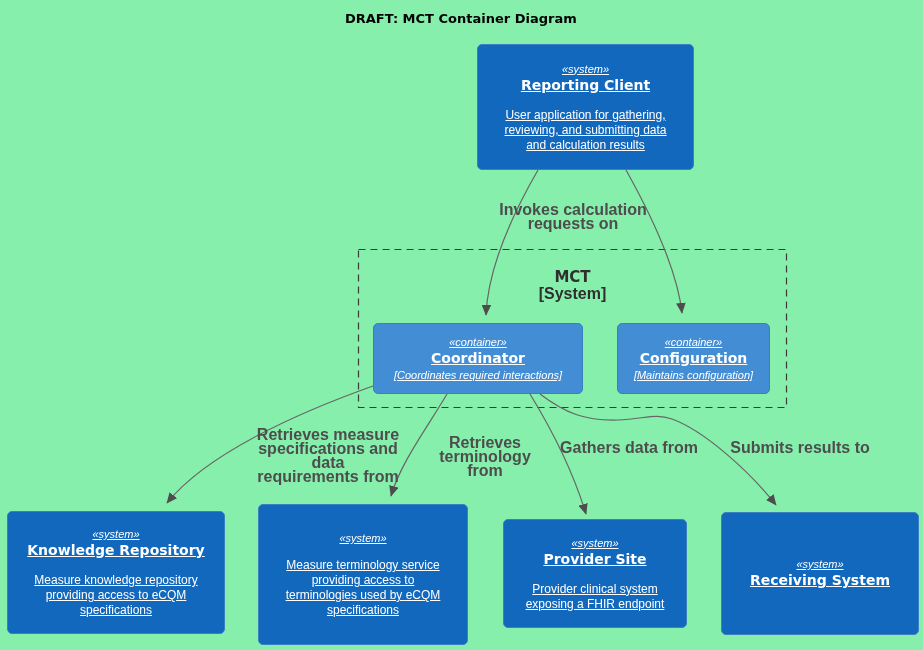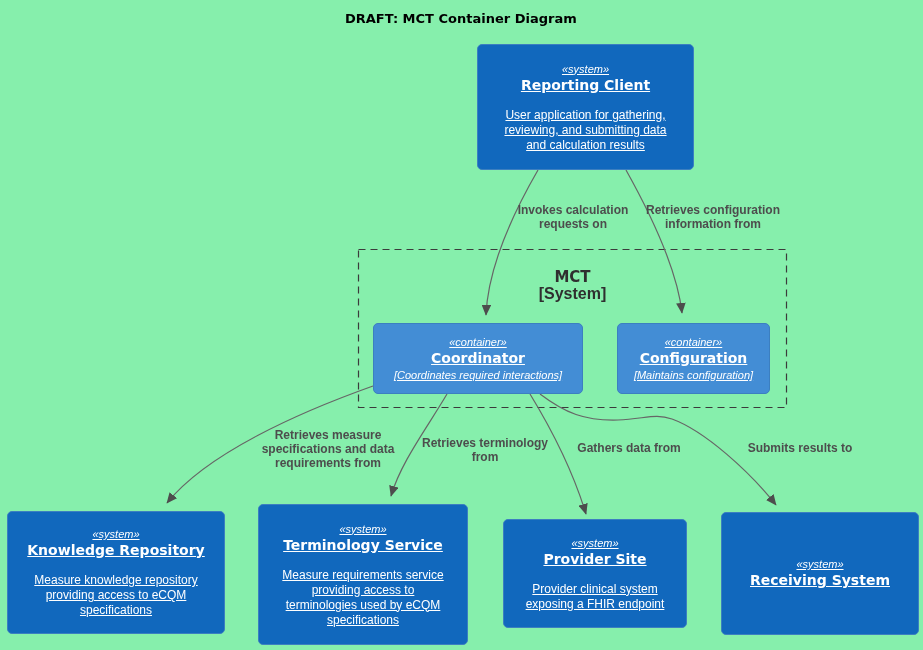--- a/index.html
+++ b/index.html
@@ -51,21 +51,21 @@
   .boundary-label .bname{
     font-family:"DejaVu Sans", sans-serif;
     font-size:15px;font-weight:bold;line-height:19px;
   }
   .boundary-label .btype{
     font-size:16px;font-weight:bold;line-height:14px;
   }
 
   .edge-label{
     position:absolute;z-index:2;
-    font-size:12px;font-weight:bold;line-height:14px;
+    font-size:16px;font-weight:bold;line-height:14px;
     color:var(--label,#4d4d4d);
     text-align:center;white-space:pre-line;
   }
 </style>
 </head>
 <body>
 
 <div id="canvas">
 
   <svg id="arrow-layer" width="923" height="650" viewBox="0 0 923 650">
@@ -115,43 +115,40 @@
   <div class="node system" style="left:7px;top:511px;width:218px;height:123px;">
     <div class="stereo">«system»</div>
     <div class="nname">Knowledge Repository</div>
     <div class="ndesc">Measure knowledge repository
 providing access to eCQM
 specifications</div>
   </div>
 
   <div class="node system" style="left:258px;top:504px;width:210px;height:141px;">
     <div class="stereo">«system»</div>
-    <div class="nname">Terminology Service</div>
-    <div class="ndesc">Measure requirements service
+    <div class="ndesc">Measure terminology service
 providing access to
 terminologies used by eCQM
 specifications</div>
   </div>
 
   <div class="node system" style="left:503px;top:519px;width:184px;height:109px;">
     <div class="stereo">«system»</div>
     <div class="nname">Provider Site</div>
     <div class="ndesc">Provider clinical system
 exposing a FHIR endpoint</div>
   </div>
 
   <div class="node system" style="left:721px;top:512px;width:198px;height:123px;">
     <div class="stereo">«system»</div>
     <div class="nname">Receiving System</div>
   </div>
 
   <div class="edge-label" style="left:493px;top:203px;width:160px;">Invokes calculation
 requests on</div>
-  <div class="edge-label" style="left:633px;top:203px;width:160px;">Retrieves configuration
-information from</div>
   <div class="edge-label" style="left:405px;top:436px;width:160px;">Retrieves terminology
 from</div>
   <div class="edge-label" style="left:248px;top:428px;width:160px;">Retrieves measure
 specifications and data
 requirements from</div>
   <div class="edge-label" style="left:549px;top:441px;width:160px;">Gathers data from</div>
   <div class="edge-label" style="left:720px;top:441px;width:160px;">Submits results to</div>
 
 </div>
 

